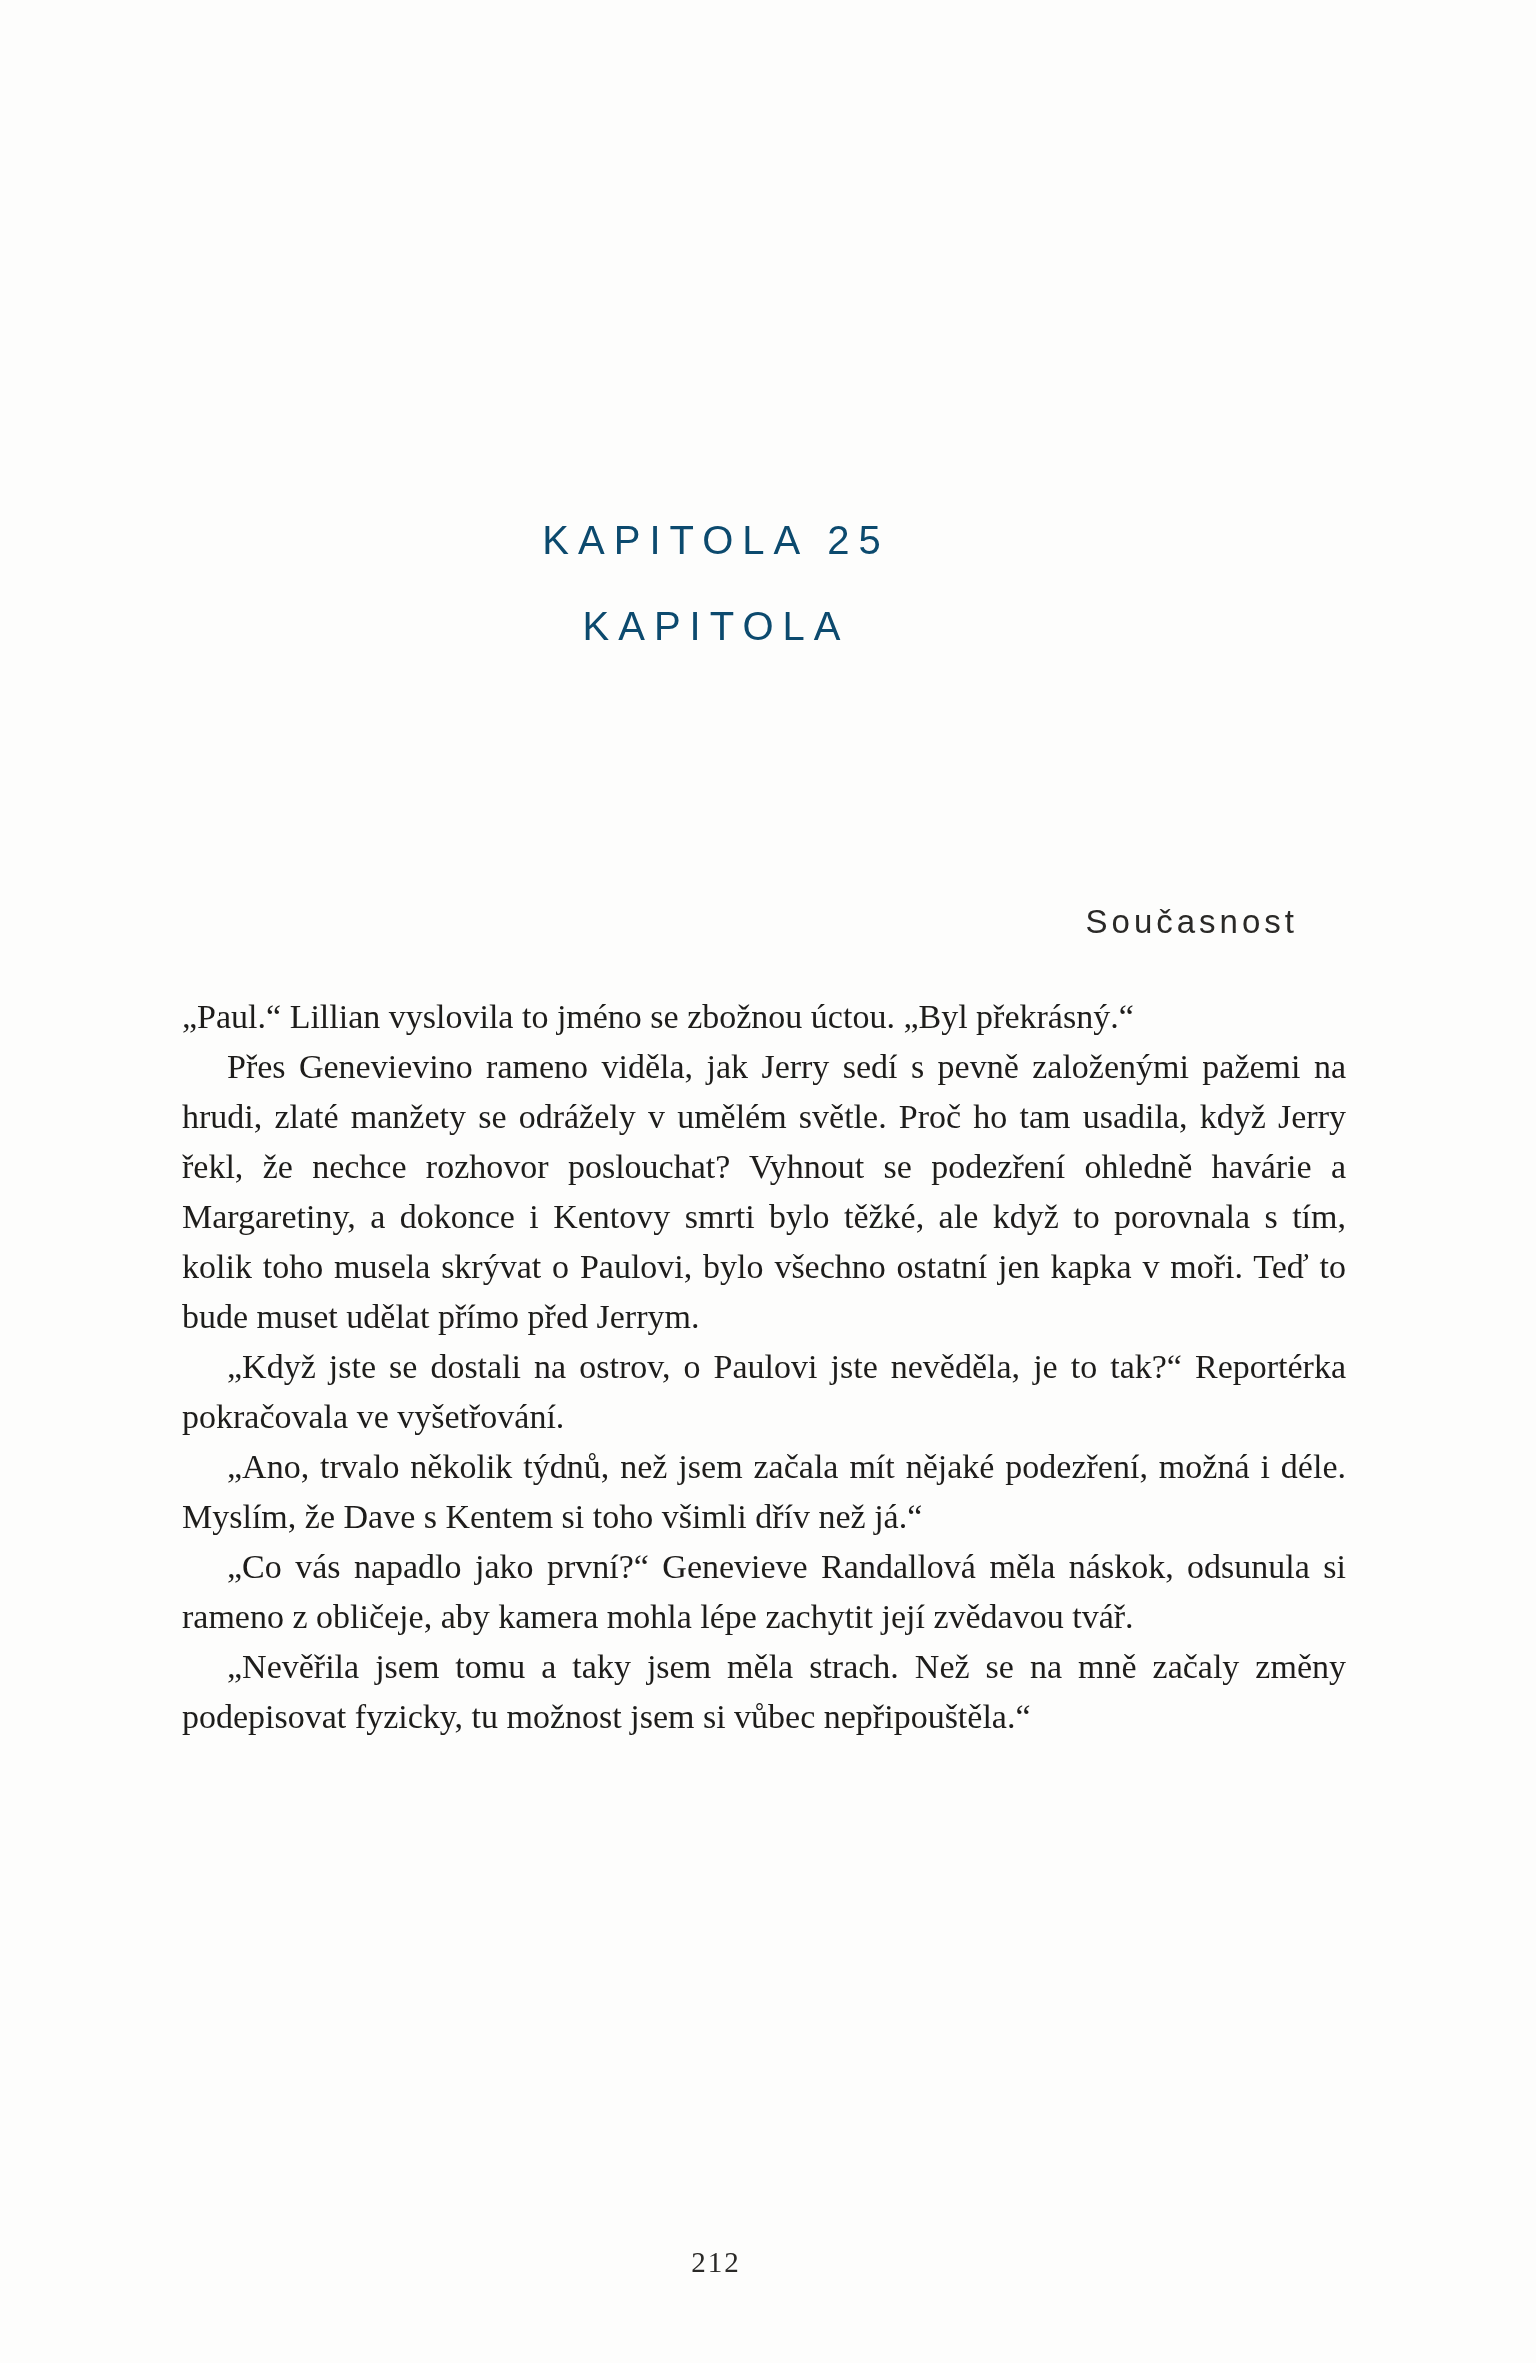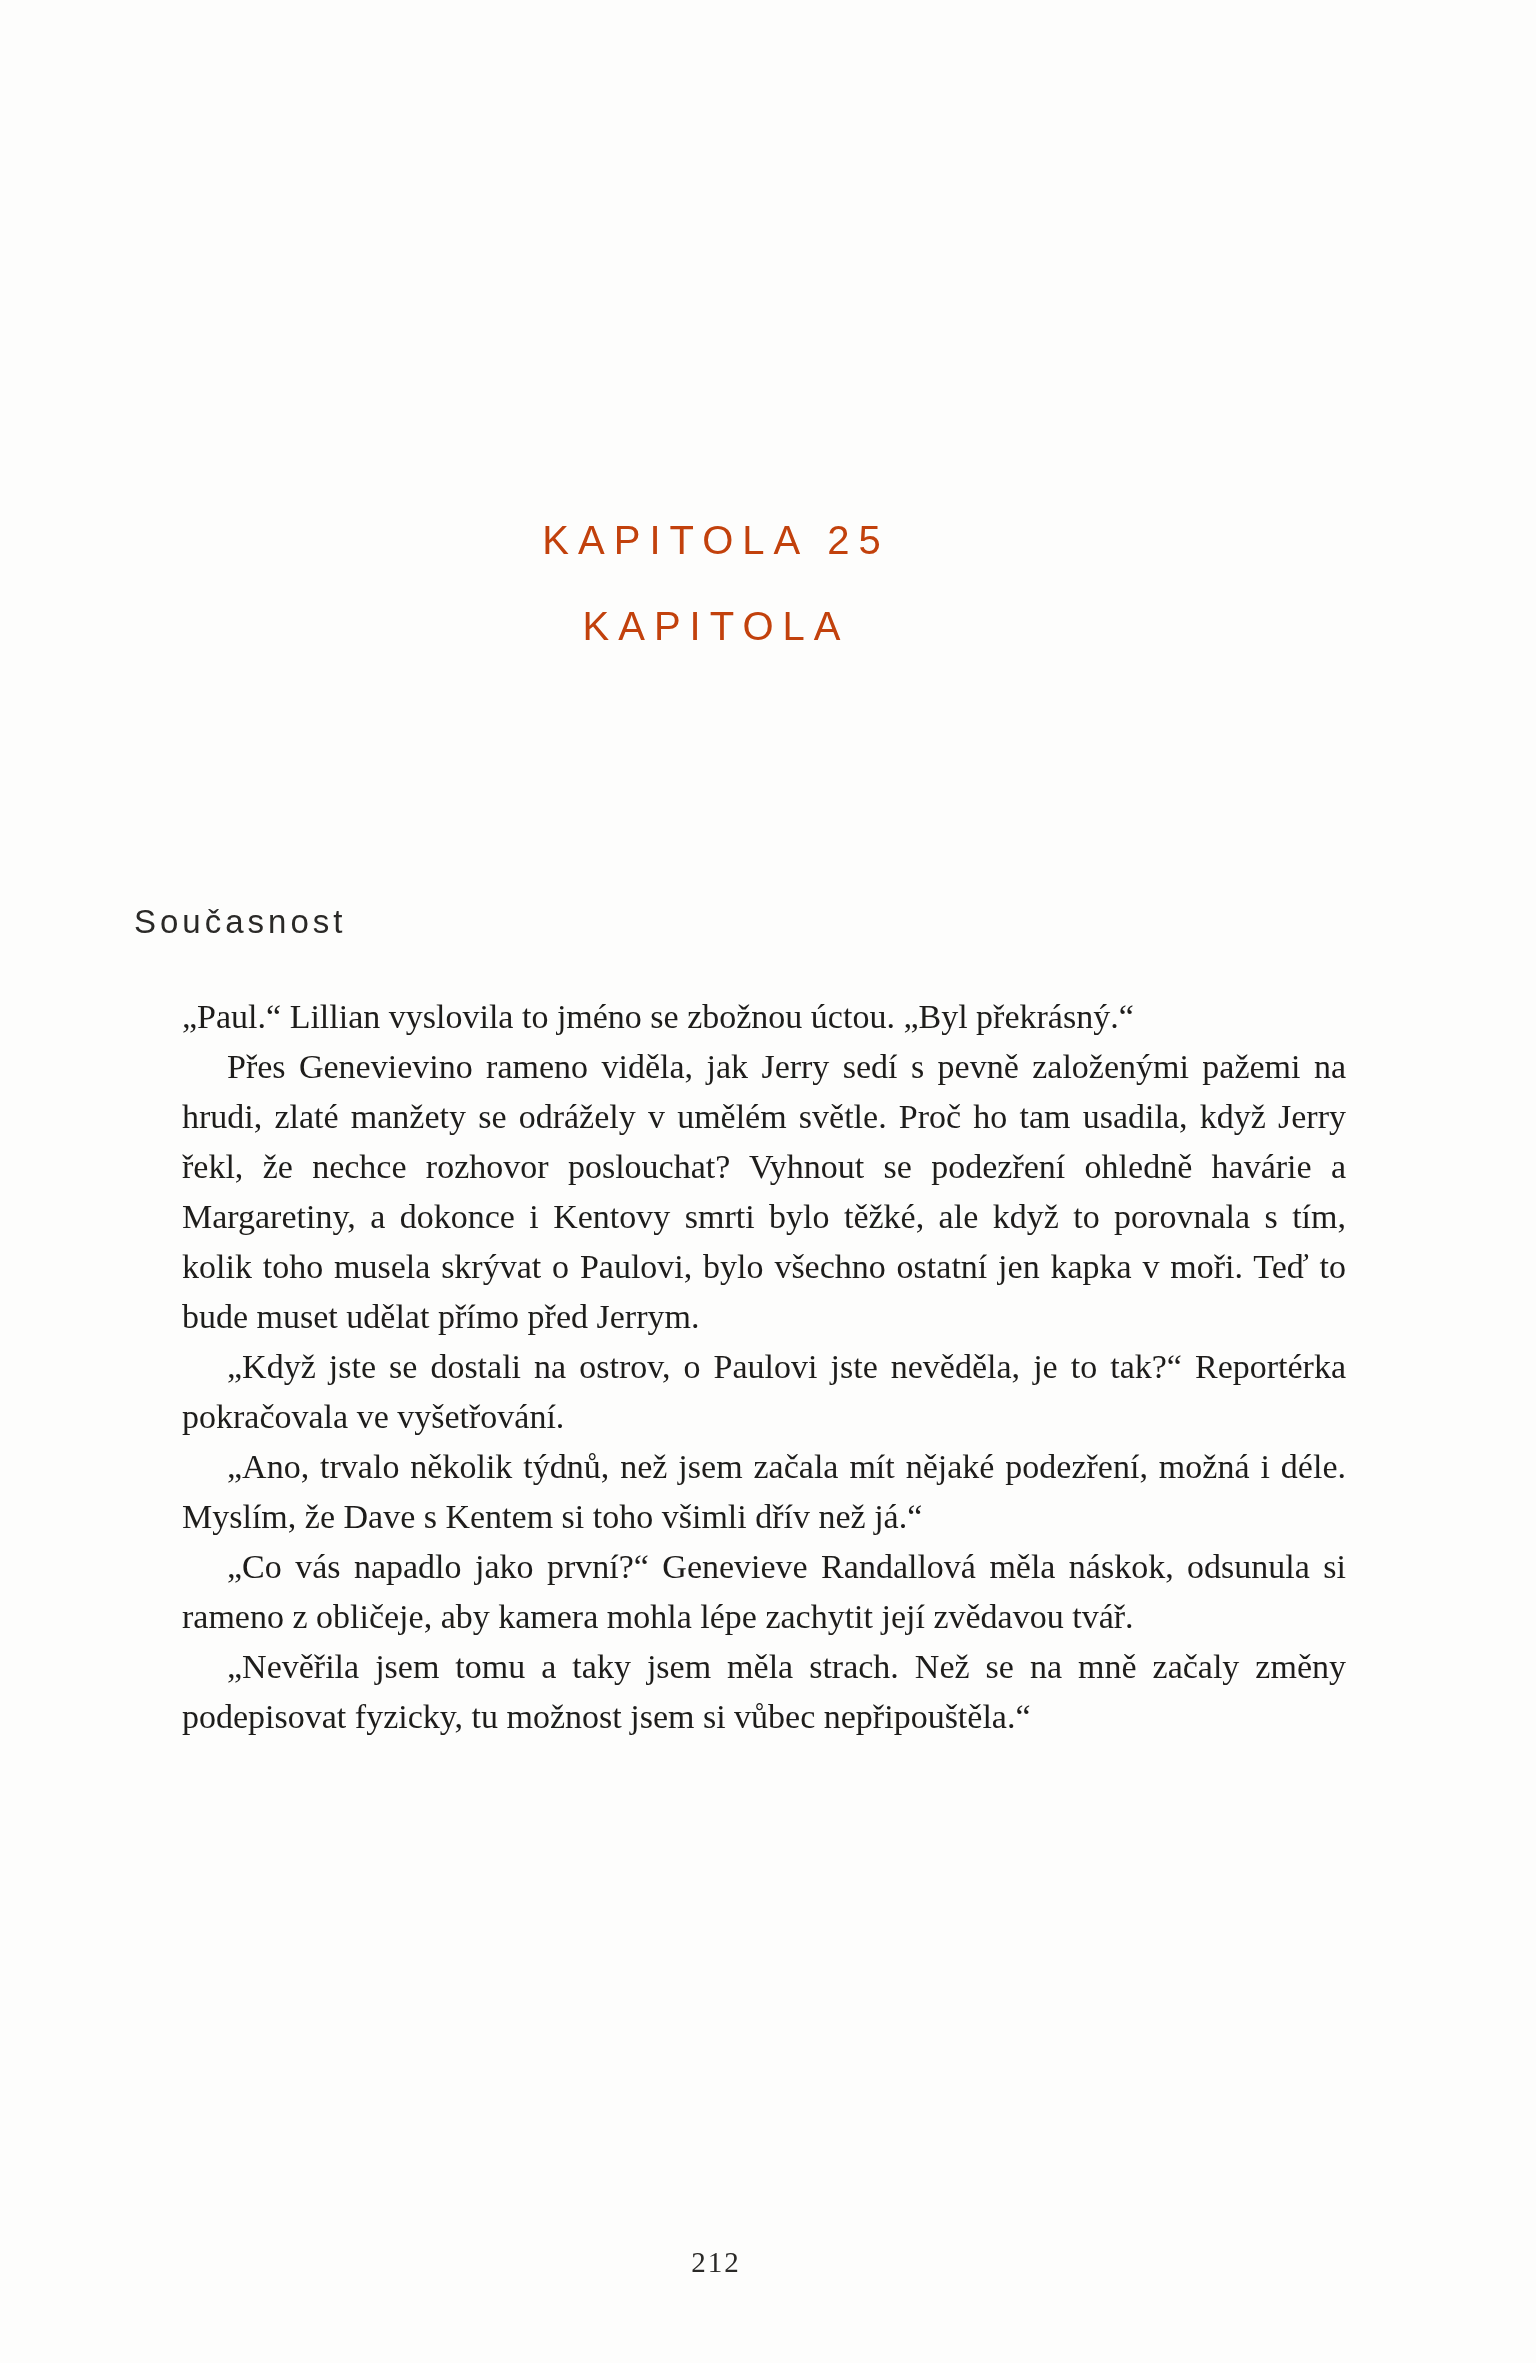--- a/index.html
+++ b/index.html
@@ -26,33 +26,33 @@
     left: 0;
     width: 100%;
     text-align: center;
   }
   .chapter-title,
   .chapter-subtitle {
     font-family: "Liberation Sans", sans-serif;
     font-weight: 400;
     font-size: 40px;
     letter-spacing: 9px;
-    color: #c2410c;
+    color: #0c4a6e;
     margin: 0;
     line-height: 1.0;
   }
   .chapter-subtitle {
     margin-top: 46px;
   }
   .section-heading {
     position: absolute;
     top: 903px;
     left: 0;
     width: 100%;
-    text-align: left;
+    text-align: right;
     font-family: "Liberation Sans", sans-serif;
     font-weight: 400;
     font-size: 33px;
     letter-spacing: 4px;
     color: #2a2927;
     margin: 0;
   }
   .body-text {
     position: absolute;
     top: 992px;

